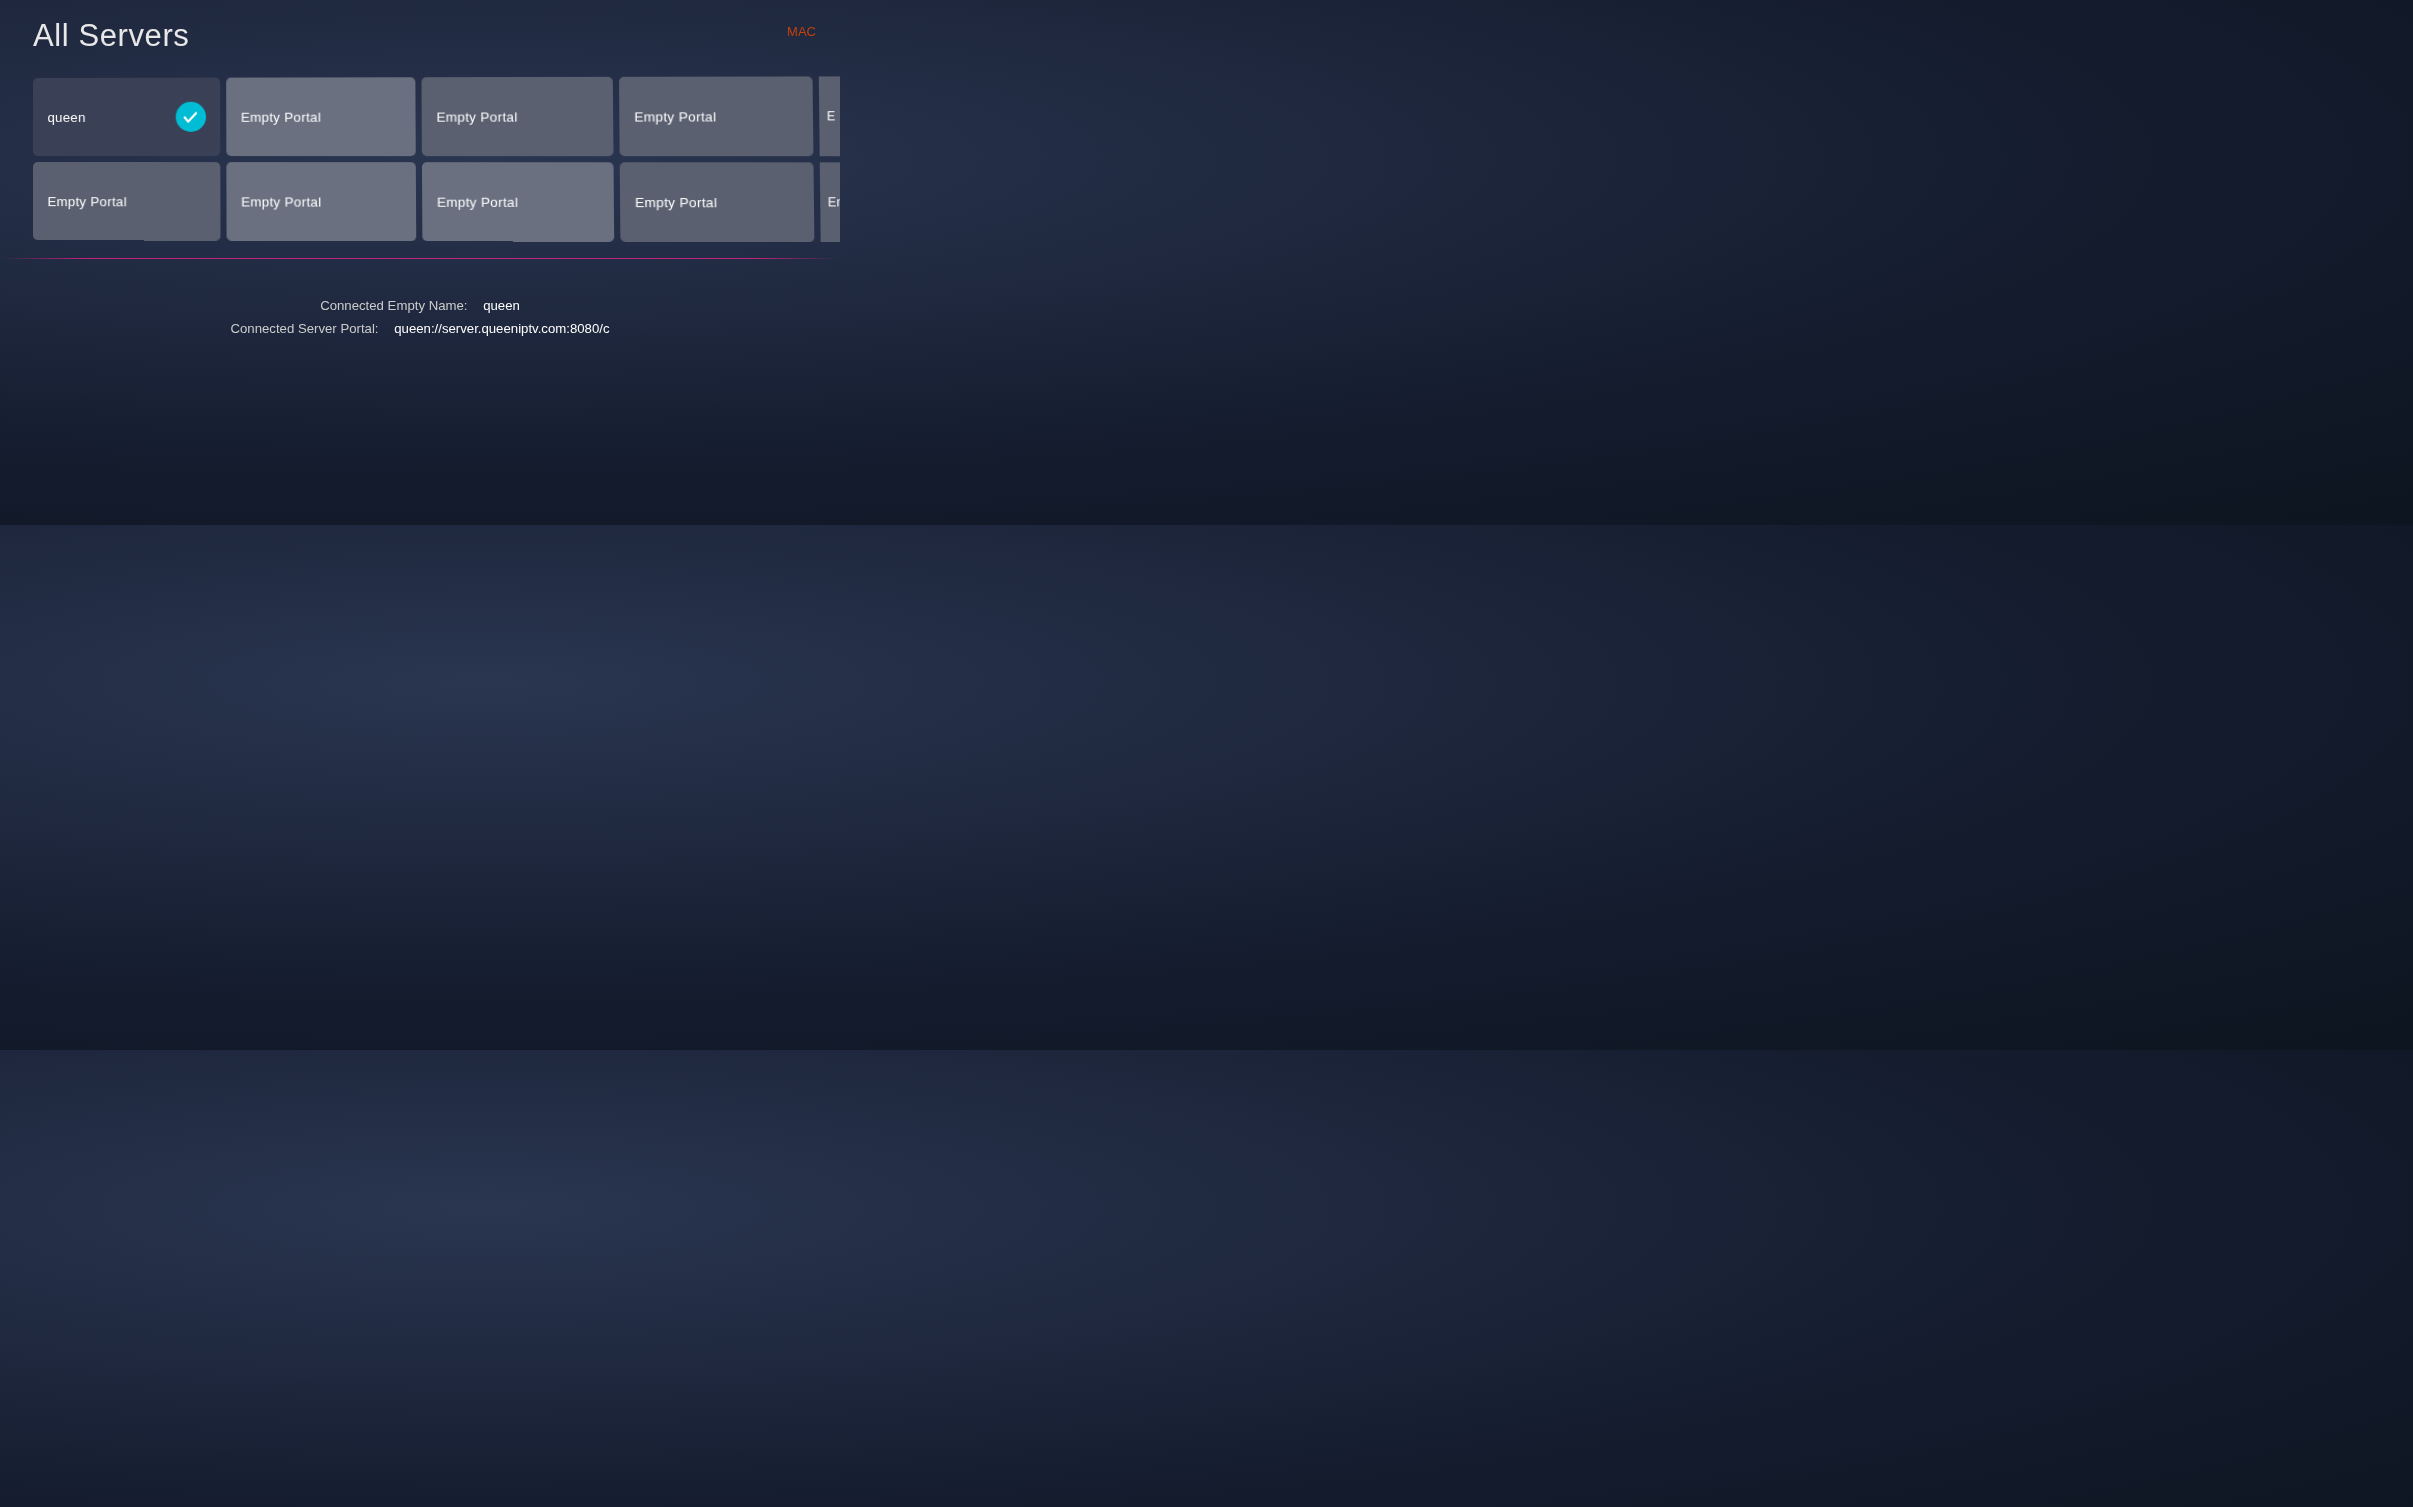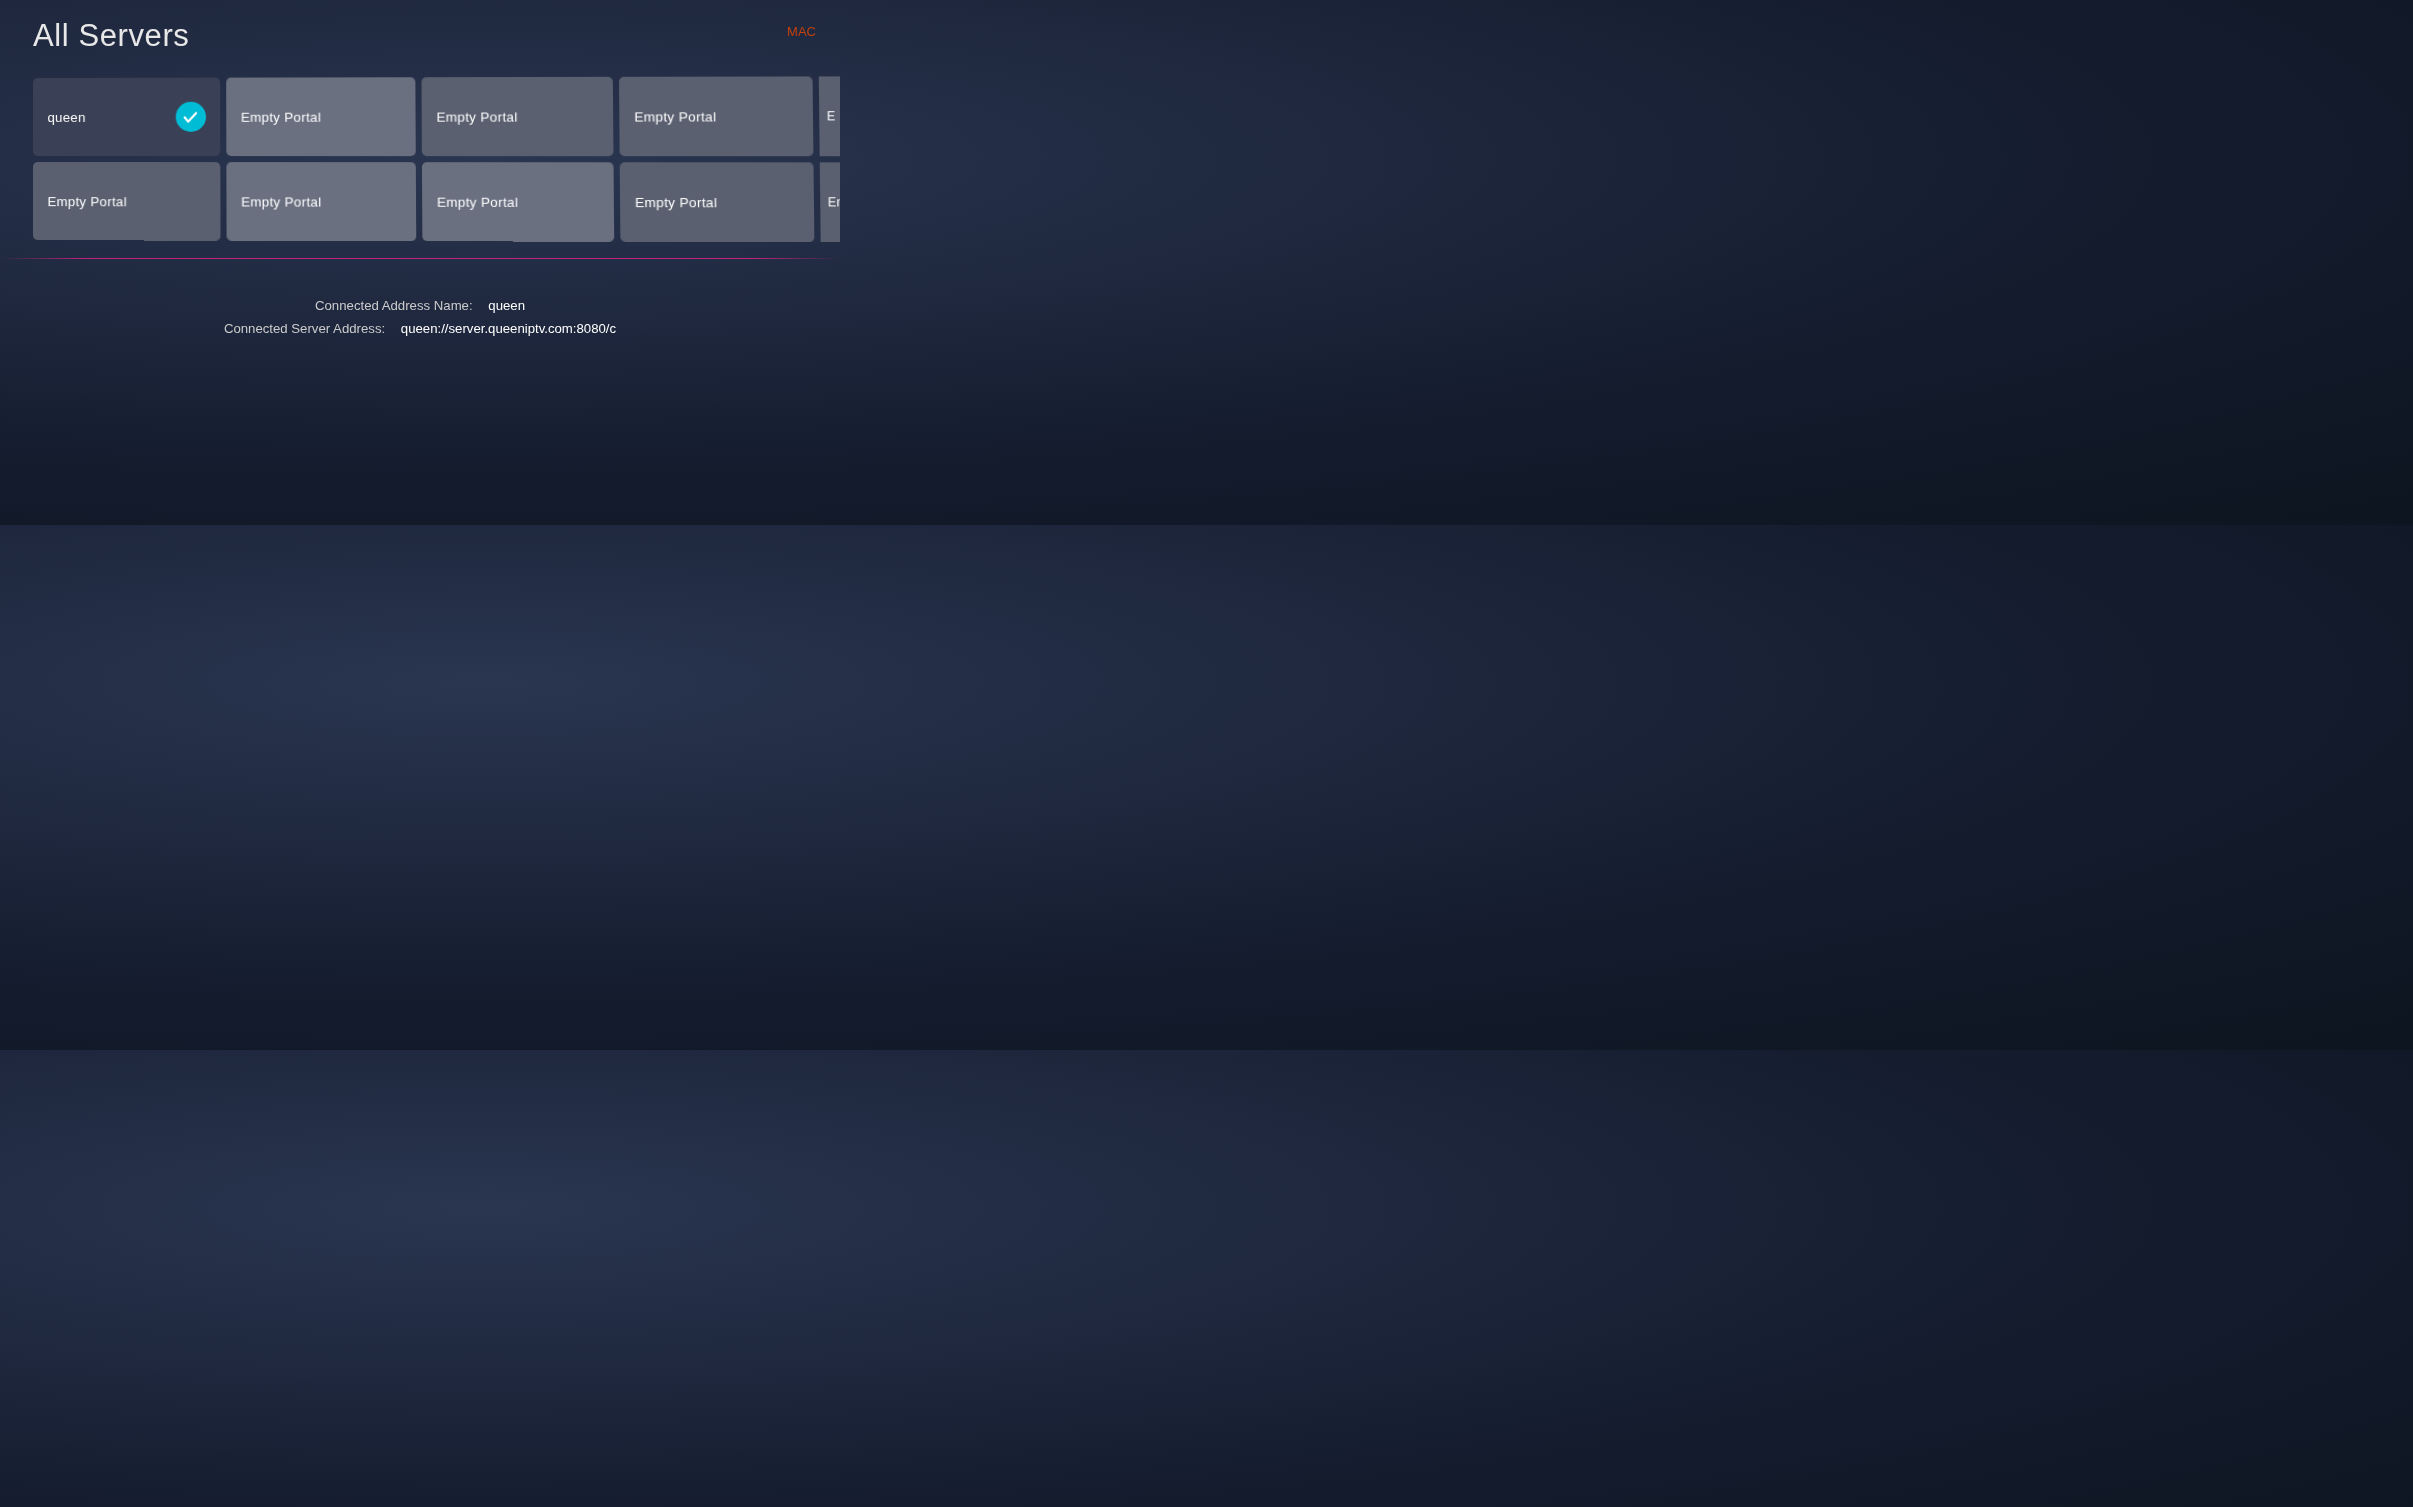--- a/index.html
+++ b/index.html
@@ -196,21 +196,21 @@
   <div class="partial-tile">
     <span class="tile-label">Em</span>
   </div>
 
 </div>
 
 <div class="divider-line"></div>
 
 <div class="bottom-info">
   <div class="info-line">
-    <span class="label">Connected Address Name:</span>
+    <span class="label">Connected Empty Name:</span>
     <span class="value">queen</span>
   </div>
   <div class="info-line">
-    <span class="label">Connected Server Address:</span>
+    <span class="label">Connected Server Portal:</span>
     <span class="value">queen://server.queeniptv.com:8080/c</span>
   </div>
 </div>
 
 
 </body></html>

